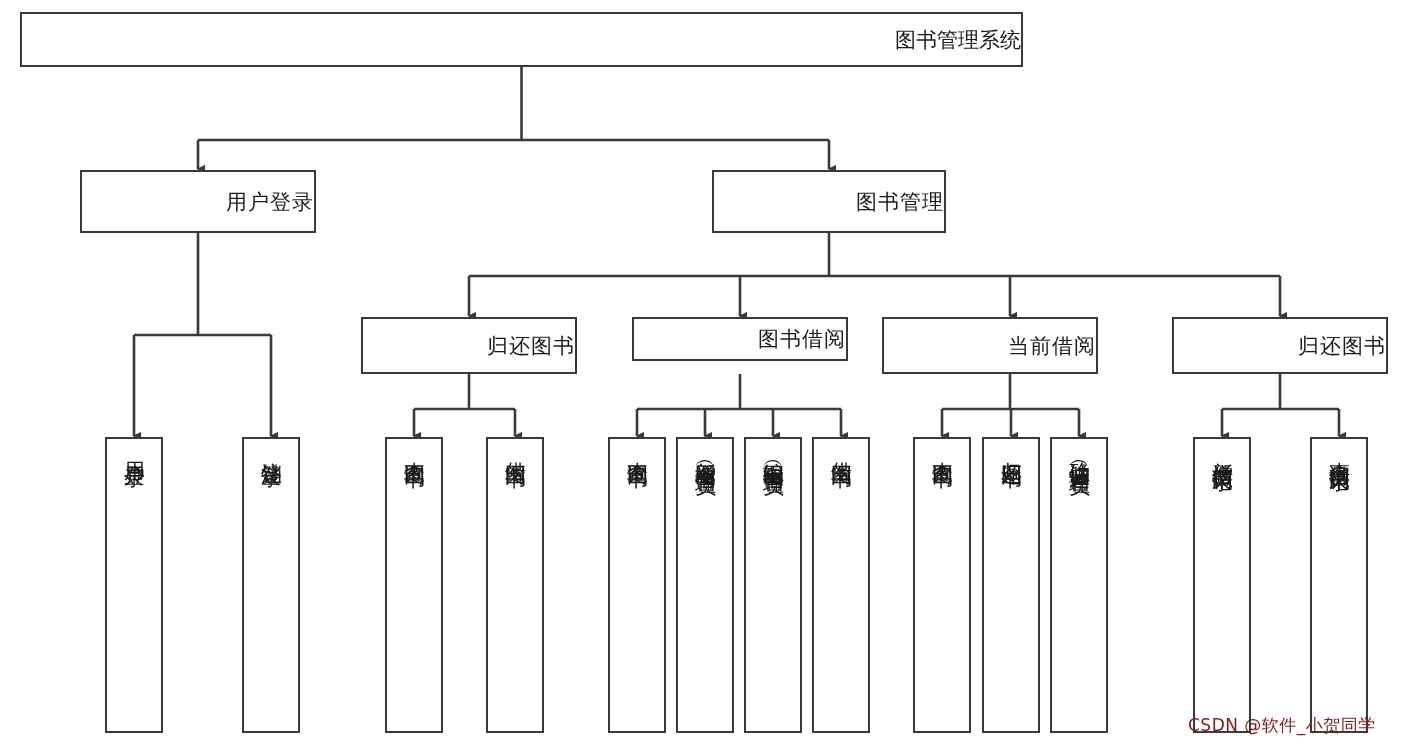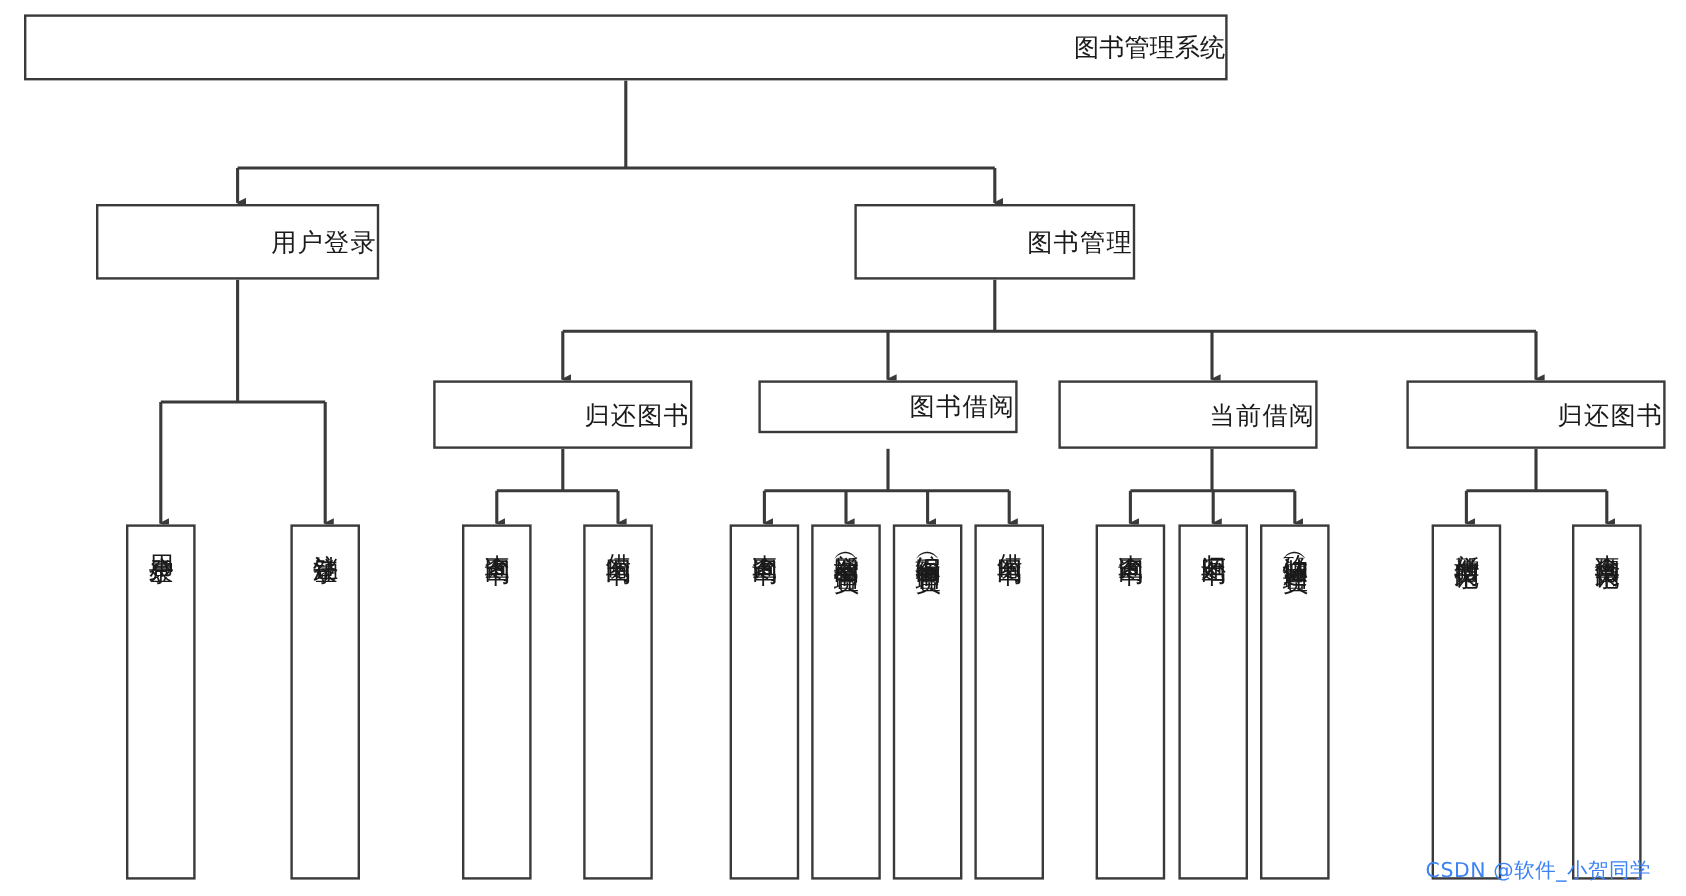--- a/index.html
+++ b/index.html
@@ -57,21 +57,21 @@
     white-space: nowrap;
     color: #1a1a1a;
   }
   .vcenter {
     align-items: center;
     padding-top: 0;
   }
   .watermark {
     position: absolute;
     font-size: 17px;
-    color: #3b82f6;
+    color: #7f1d1d;
     white-space: nowrap;
     letter-spacing: 0.5px;
   }
 </style>
 </head>
 <body>
 
 <div id="canvas">
 
   <svg class="wires" viewBox="0 0 1405 747" xmlns="http://www.w3.org/2000/svg">

